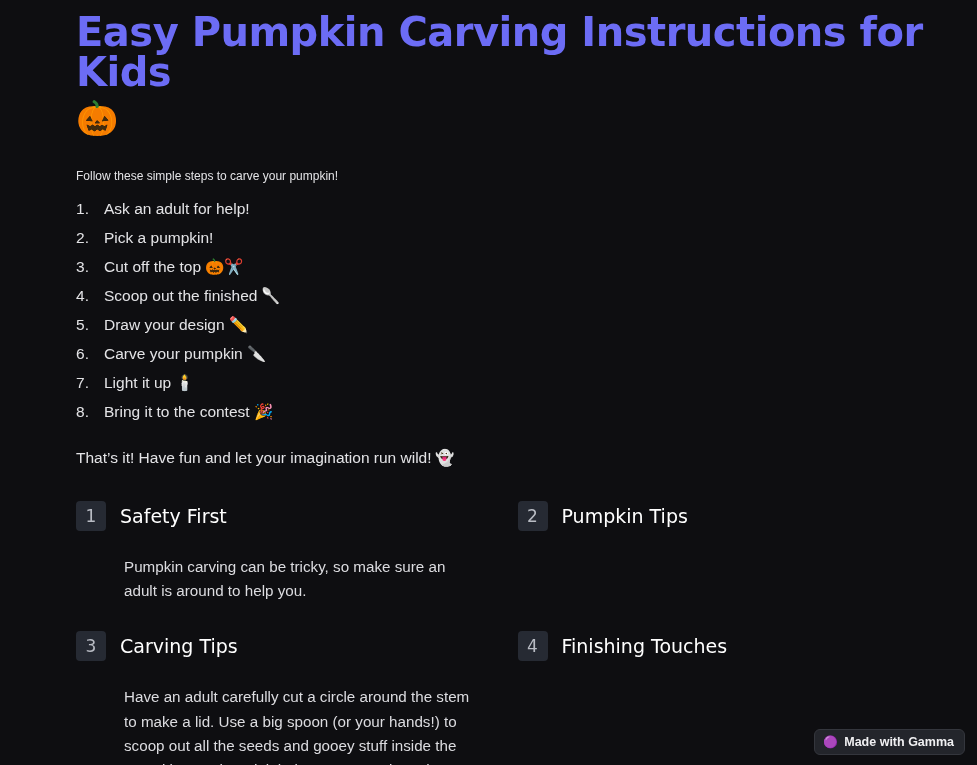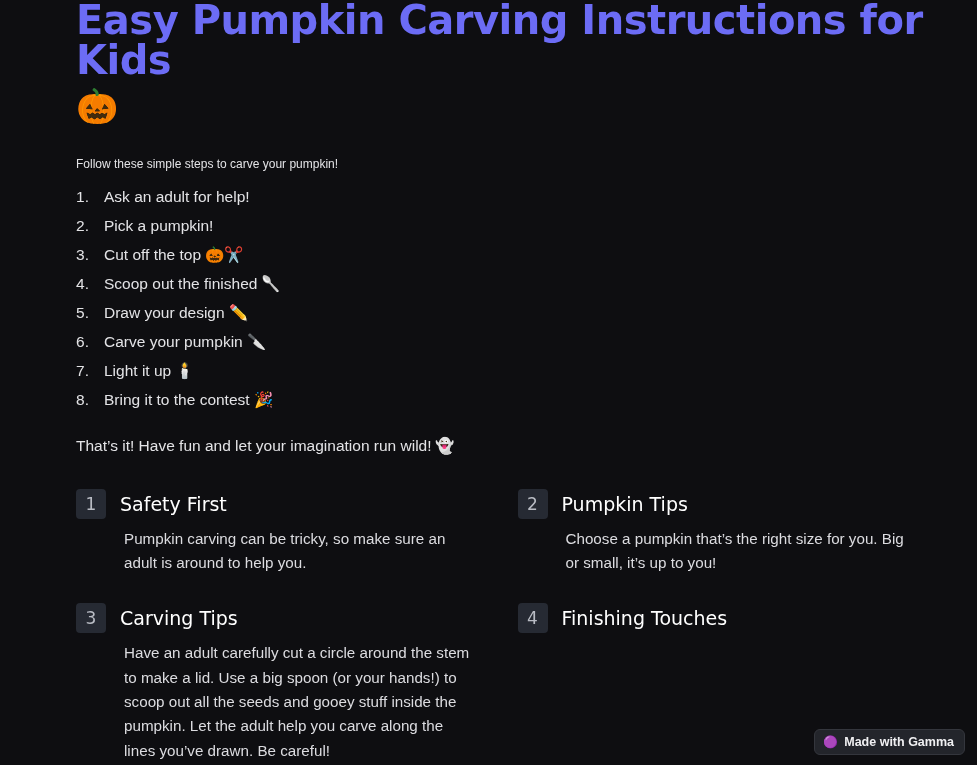--- a/index.html
+++ b/index.html
@@ -12,21 +12,21 @@
     overflow: hidden;
   }
   body {
     font-family: "Liberation Sans", sans-serif;
     color: #e8e8ea;
   }
   .page {
     position: relative;
     width: 977px;
     height: 765px;
-    padding: 0 40px;
+    padding: 12px 40px;
   }
   .title {
     font-family: "DejaVu Sans", sans-serif;
     font-size: 40px;
     font-weight: bold;
     letter-spacing: -0.5px;
     color: #6c6cf5;
     margin: 0;
     padding-top: 0px;
     padding-left: 36px;
@@ -100,21 +100,21 @@
     justify-content: center;
     flex: 0 0 auto;
     font-family: "DejaVu Sans", sans-serif;
   }
   .card-title {
     font-size: 19px;
     color: #ffffff;
     font-family: "DejaVu Sans", sans-serif;
   }
   .card-body {
-    margin-top: 8px;
+    margin-top: 24px;
     margin-left: 48px;
     font-size: 15.2px;
     line-height: 1.6;
     color: #dcdce0;
   }
   .badge {
     position: absolute;
     right: 12px;
     bottom: 10px;
     background: #23252b;
@@ -165,21 +165,20 @@
         <div class="card-title">Safety First</div>
       </div>
       <div class="card-body">Pumpkin carving can be tricky, so make sure an adult is around to help you.</div>
     </div>
 
     <div class="card">
       <div class="card-head">
         <div class="card-num">2</div>
         <div class="card-title">Pumpkin Tips</div>
       </div>
-      <div class="card-body">Choose a pumpkin that’s the right size for you. Big or small, it’s up to you!</div>
     </div>
 
     <div class="card">
       <div class="card-head">
         <div class="card-num">3</div>
         <div class="card-title">Carving Tips</div>
       </div>
       <div class="card-body">Have an adult carefully cut a circle around the stem to make a lid. Use a big spoon (or your hands!) to scoop out all the seeds and gooey stuff inside the pumpkin. Let the adult help you carve along the lines you’ve drawn. Be careful!</div>
     </div>
 

